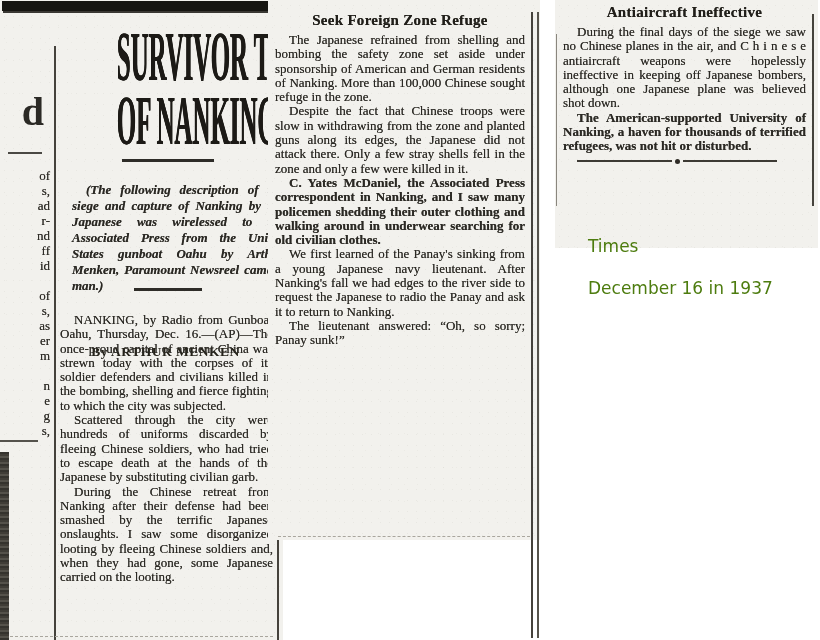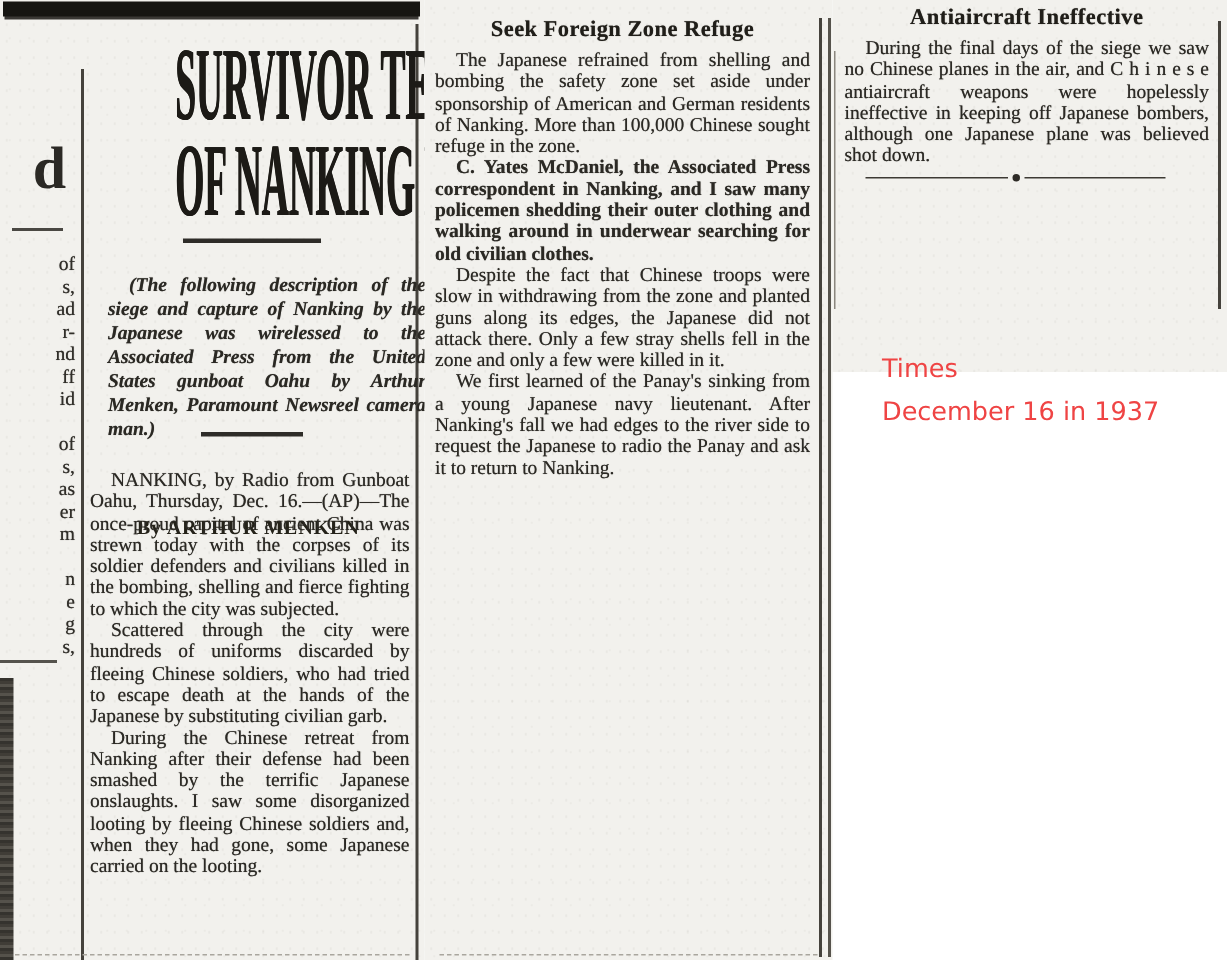--- a/index.html
+++ b/index.html
@@ -62,21 +62,21 @@
     font-weight:700;font-size:13.5px;letter-spacing:0.5px;color:#242219;margin-top:48px;
   }
   .bodycol{position:absolute;left:2px;top:313px;width:213px;}
   .news-p{
     margin:0;font-size:13px;line-height:14.3px;text-align:justify;
     text-indent:14px;color:#2b2924;text-shadow:0 0 0.5px rgba(43,41,36,0.75);
   }
   .bold-para{font-weight:700;}
   .bottom-dash{position:absolute;bottom:3px;left:10px;right:10px;border-top:1.5px dashed #a9a69e;}
   
-  .clip-middle{left:283px;width:272px;height:640px;}
+  .clip-middle{left:268px;width:272px;height:540px;}
   .vr-mid-a{left:263px;top:12px;height:626px;}
   .vr-mid-b{left:269px;top:12px;height:626px;background:#56534c;}
   .midcol{position:absolute;left:7px;top:12px;width:250px;}
   .col-heading{
     margin:0 0 4px 0;text-align:center;font-weight:700;font-size:15px;
     color:#201e19;letter-spacing:0.3px;text-shadow:0 0 0.5px rgba(32,30,25,0.8);
   }
   
   .clip-right{left:555px;width:263px;height:248px;}
   .vr-right-l{left:1px;top:34px;height:172px;background:#8a867e;width:1px;}
@@ -84,23 +84,23 @@
   .rightcol{position:absolute;left:8px;top:4px;width:243px;}
   .divider{
     display:flex;align-items:center;justify-content:center;
     margin-top:5px;width:200px;margin-left:14px;
   }
   .dline{flex:1;height:1.5px;background:#3d3a34;}
   .dot{width:5px;height:5px;border-radius:50%;background:#2e2b26;margin:0 3px;}
   
   .caption{
     position:absolute;left:588px;top:236px;
-    font-family:"DejaVu Sans",sans-serif;font-size:17px;color:#ef4444;
+    font-family:"DejaVu Sans",sans-serif;font-size:17px;color:#4d7c0f;
   }
-  .caption .cap-line2{margin-top:9px;}
+  .caption .cap-line2{margin-top:22px;}
 </style>
 </head>
 <body>
 
 <div class="canvas">
 
   <div class="clip clip-left paper">
     <div class="topbar"></div>
 
     <div class="margin-col">
@@ -147,33 +147,35 @@
         <p class="news-p">During the Chinese retreat from Nanking after their defense had been smashed by the terrific Japanese onslaughts. I saw some disorganized looting by fleeing Chinese soldiers and, when they had gone, some Japanese carried on the looting.</p>
       </div>
     </div>
     <div class="bottom-dash"></div>
   </div>
 
   <div class="clip clip-middle paper">
     <div class="midcol">
       <h2 class="col-heading">Seek Foreign Zone Refuge</h2>
       <p class="news-p">The Japanese refrained from shelling and bombing the safety zone set aside under sponsorship of American and German residents of Nanking. More than 100,000 Chinese sought refuge in the zone.</p>
+      <p class="news-p">Despite the fact that Chinese troops were slow in withdrawing from the zone and planted guns along its edges, the Japanese did not attack there. Only a few stray shells fell in the zone and only a few were killed in it.</p>
       <p class="news-p bold-para">C. Yates McDaniel, the Associated Press correspondent in Nanking, and I saw many policemen shedding their outer clothing and walking around in underwear searching for old civilian clothes.</p>
-      <p class="news-p">Despite the fact that Chinese troops were slow in withdrawing from the zone and planted guns along its edges, the Japanese did not attack there. Only a few stray shells fell in the zone and only a few were killed in it.</p>
       <p class="news-p">We first learned of the Panay's sinking from a young Japanese navy lieutenant. After Nanking's fall we had edges to the river side to request the Japanese to radio the Panay and ask it to return to Nanking.</p>
+      <p class="news-p">The lieutenant answered: “Oh, so sorry; Panay sunk!”</p>
     </div>
     <div class="vrule vr-mid-a"></div>
     <div class="vrule vr-mid-b"></div>
     <div class="bottom-dash"></div>
   </div>
 
   <div class="clip clip-right paper">
     <div class="rightcol">
       <h2 class="col-heading">Antiaircraft Ineffective</h2>
       <p class="news-p">During the final days of the siege we saw no Chinese planes in the air, and C h i n e s e antiaircraft weapons were hopelessly ineffective in keeping off Japanese bombers, although one Japanese plane was believed shot down.</p>
+      <p class="news-p bold-para">The American-supported University of Nanking, a haven for thousands of terrified refugees, was not hit or disturbed.</p>
       <div class="divider">
         <span class="dline"></span>
         <span class="dot"></span>
         <span class="dline"></span>
       </div>
     </div>
     <div class="vrule vr-right-l"></div>
     <div class="vrule vr-right-r"></div>
   </div>
 

